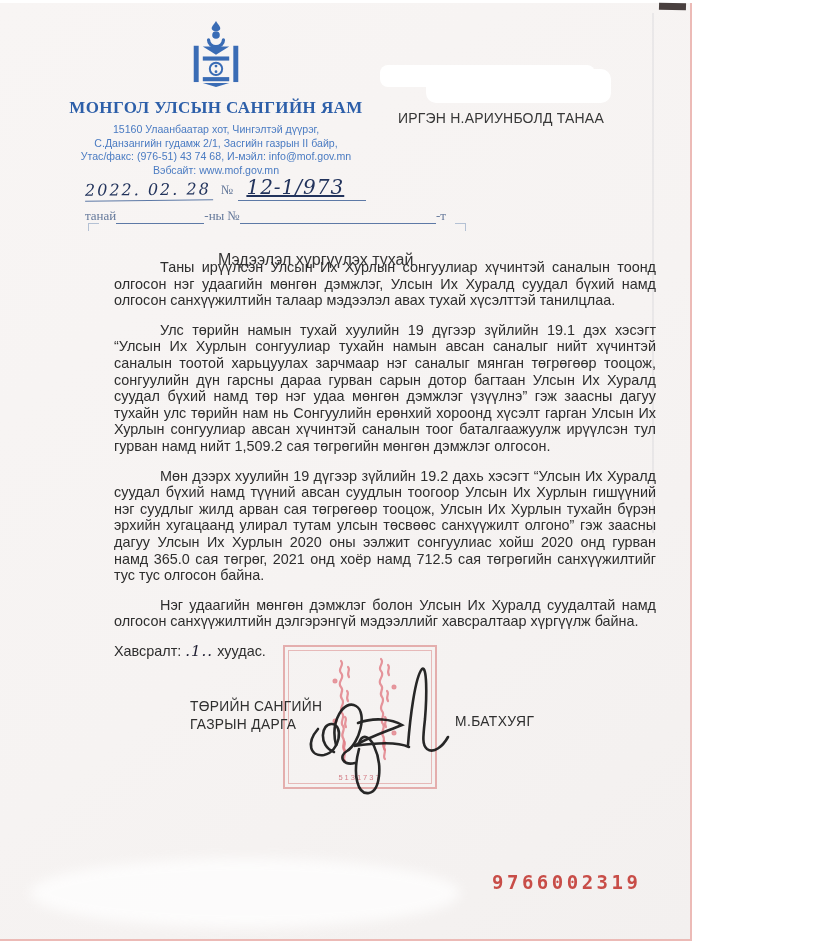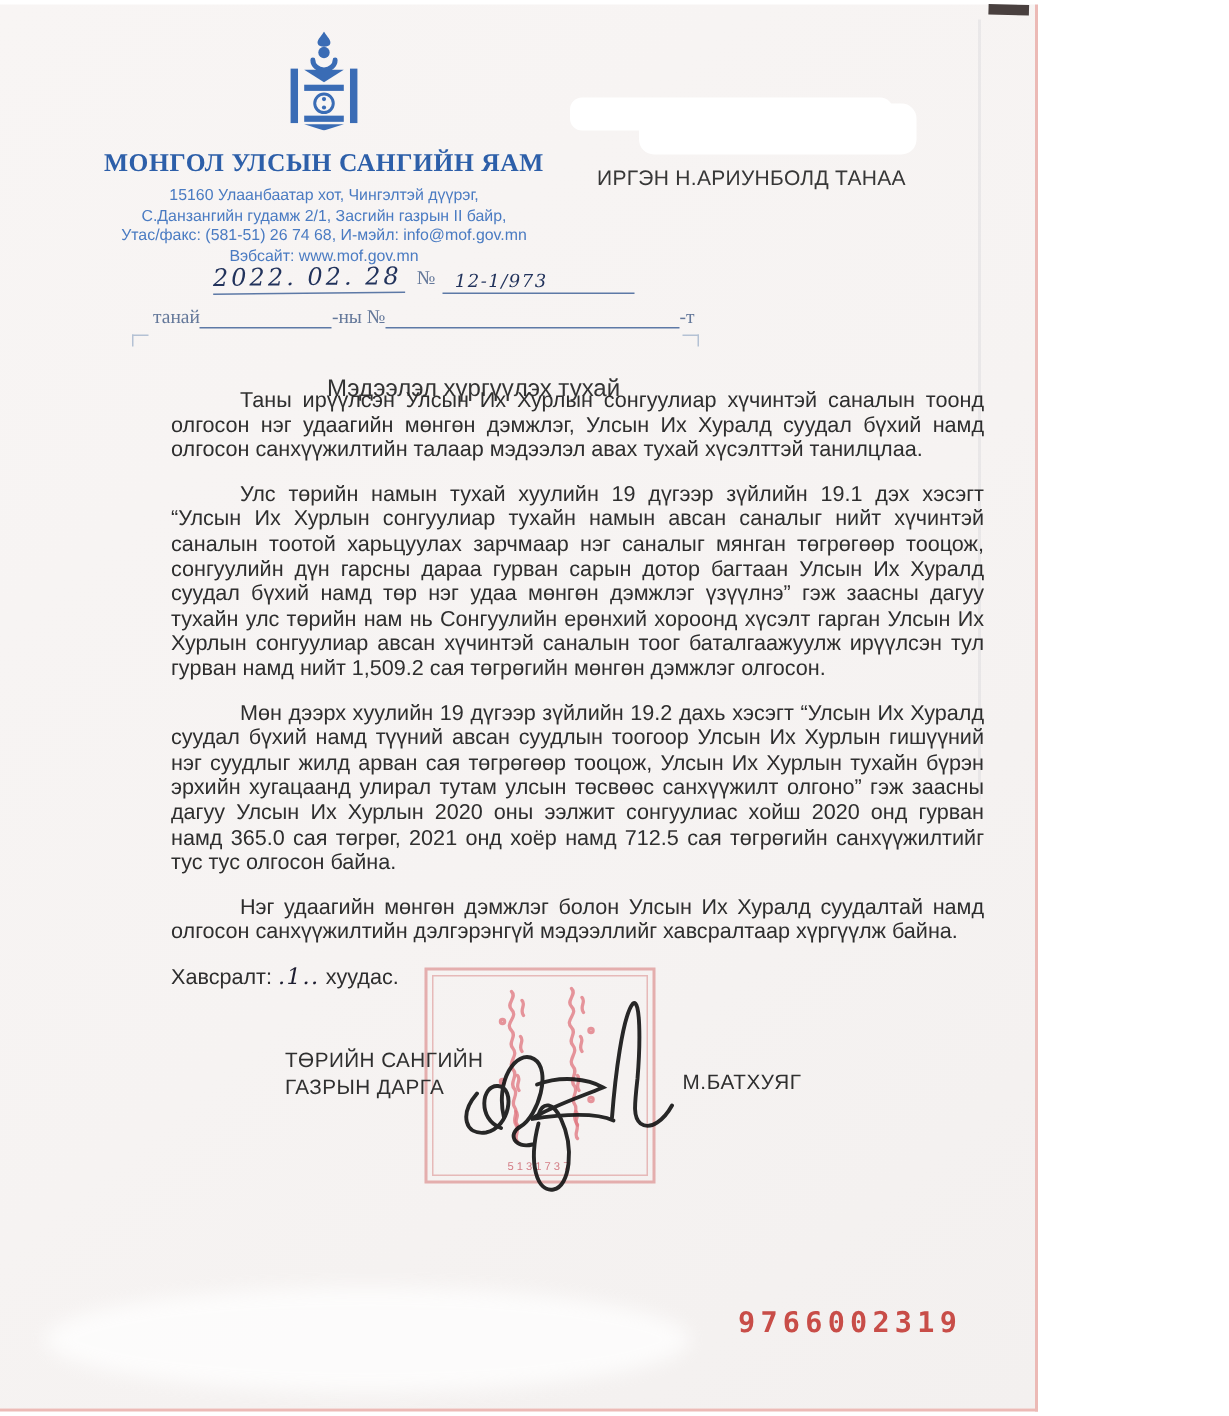--- a/index.html
+++ b/index.html
@@ -23,26 +23,26 @@
   .letterhead{position:absolute;left:60px;top:18px;width:312px;text-align:center;}
   .logo{display:inline-block;margin-bottom:4px;}
   .ministry-name{
     font-family:"Liberation Serif",serif;font-weight:bold;font-size:17px;
     color:#2d5fa9;letter-spacing:.4px;margin:3px 0 5px 0;white-space:nowrap;
   }
   .addr{font-size:10.6px;color:#4a7bc2;line-height:13.6px;white-space:nowrap;}
 
   
   .refblock{position:absolute;left:85px;top:172px;width:395px;}
-  .refrow{display:flex;align-items:flex-end;justify-content:center;}
+  .refrow{display:flex;align-items:flex-end;}
   .hw{font-family:"DejaVu Serif",serif;font-style:italic;color:#22335c;}
   .u{display:inline-block;border-bottom:1.4px solid #5d79a6;}
   .date-field{width:128px;font-size:16px;letter-spacing:2px;transform:rotate(-.6deg);padding-bottom:1px;}
   .no-sym{font-family:"Liberation Serif",serif;font-size:13px;color:#64789a;margin:0 5px 3px 8px;}
-  .num-field{width:120px;font-size:12px;letter-spacing:1px;padding-left:8px;padding-bottom:1px;}
+  .num-field{width:120px;font-size:20px;letter-spacing:1px;padding-left:8px;padding-bottom:1px;text-decoration:underline;}
   .row2{margin-top:7px;font-family:"Liberation Serif",serif;font-size:13px;color:#64789a;}
   .u2{height:13px;}
   .bkt{position:absolute;width:10px;height:7px;}
   .bkt-l{left:88px;top:220px;border-left:1.5px solid #b4c1d4;border-top:1.5px solid #b4c1d4;}
   .bkt-r{left:455px;top:220px;border-right:1.5px solid #b4c1d4;border-top:1.5px solid #b4c1d4;}
 
   .recipient{position:absolute;left:398px;top:107px;font-size:14px;color:#373737;letter-spacing:.2px;white-space:nowrap;}
   .subject{position:absolute;left:218px;top:248px;font-size:16px;color:#333;}
 
   
@@ -89,21 +89,21 @@
         <circle cx="30" cy="58" r="7.5" fill="none" stroke="#3a6cb5" stroke-width="2.4"></circle>
         <circle cx="30" cy="54.6" r="1.7"></circle>
         <circle cx="30" cy="61.4" r="1.7"></circle>
         <rect x="14" y="68" width="32" height="5"></rect>
         <polygon points="14,75 46,75 30,80"></polygon>
       </svg>
     </span>
     <div class="ministry-name">МОНГОЛ УЛСЫН САНГИЙН ЯАМ</div>
     <div class="addr">15160 Улаанбаатар хот, Чингэлтэй дүүрэг,</div>
     <div class="addr">С.Данзангийн гудамж 2/1, Засгийн газрын II байр,</div>
-    <div class="addr">Утас/факс: (581-51) 26 74 68, И-мэйл: info@mof.gov.mn</div>
+    <div class="addr">Утас/факс: (976-51) 43 74 68, И-мэйл: info@mof.gov.mn</div>
     <div class="addr">Вэбсайт: www.mof.gov.mn</div>
   </div>
 
   <div class="refblock">
     <div class="refrow">
       <span class="hw u date-field">2022. 02. 28</span>
       <span class="no-sym">№</span>
       <span class="hw u num-field">12-1/973</span>
     </div>
     <div class="refrow row2">

